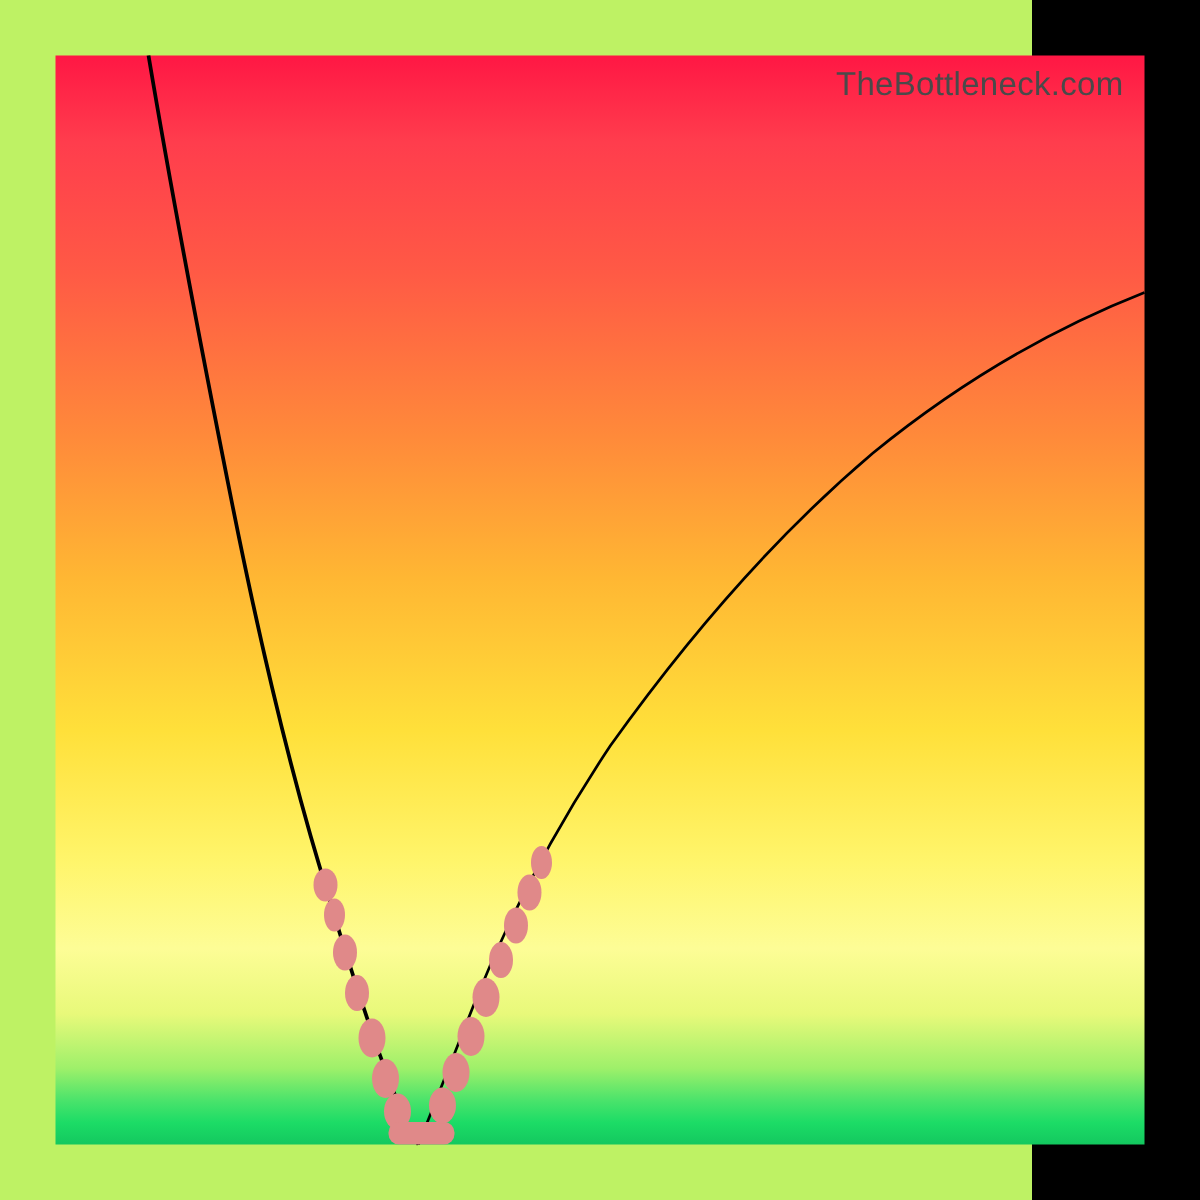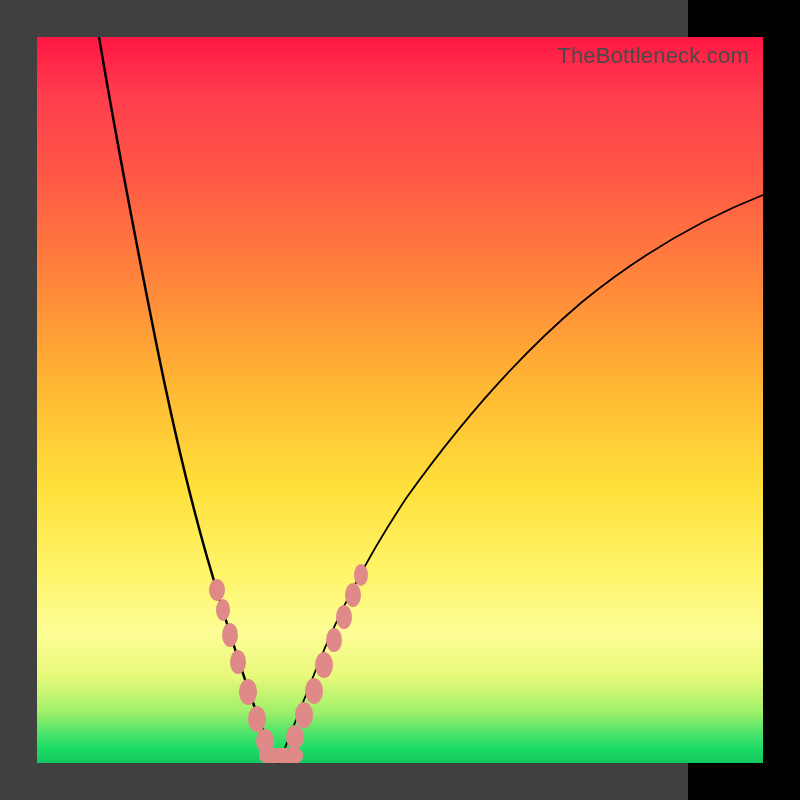--- a/index.html
+++ b/index.html
@@ -8,21 +8,21 @@
     width: 800px;
     height: 800px;
     background: #000;
     font-family: Arial, Helvetica, sans-serif;
     overflow: hidden;
   }
   .frame {
     position: relative;
     width: 688px;
     height: 800px;
-    background: #404040;
+    background: #bef264;
   }
   .plot-area {
     position: absolute;
     left: 37px;
     top: 37px;
     width: 726px;
     height: 726px;
     
     background: linear-gradient(
       to bottom,

